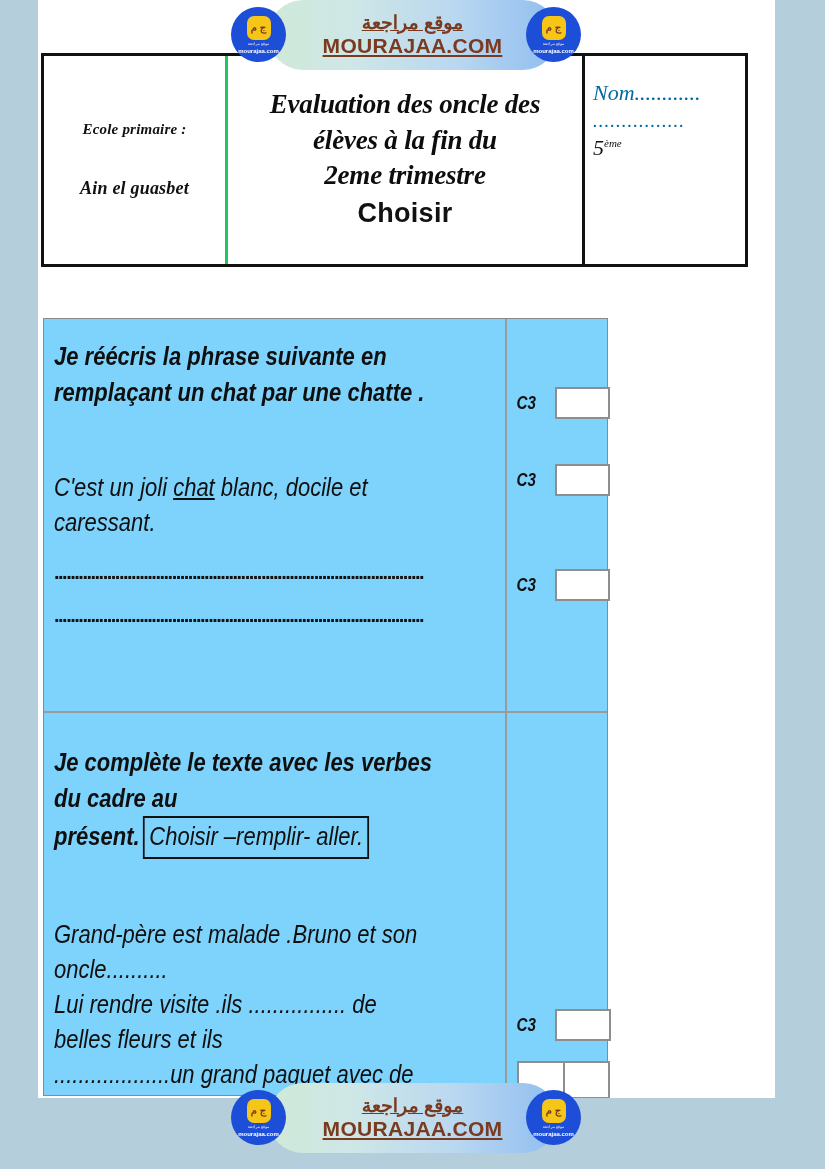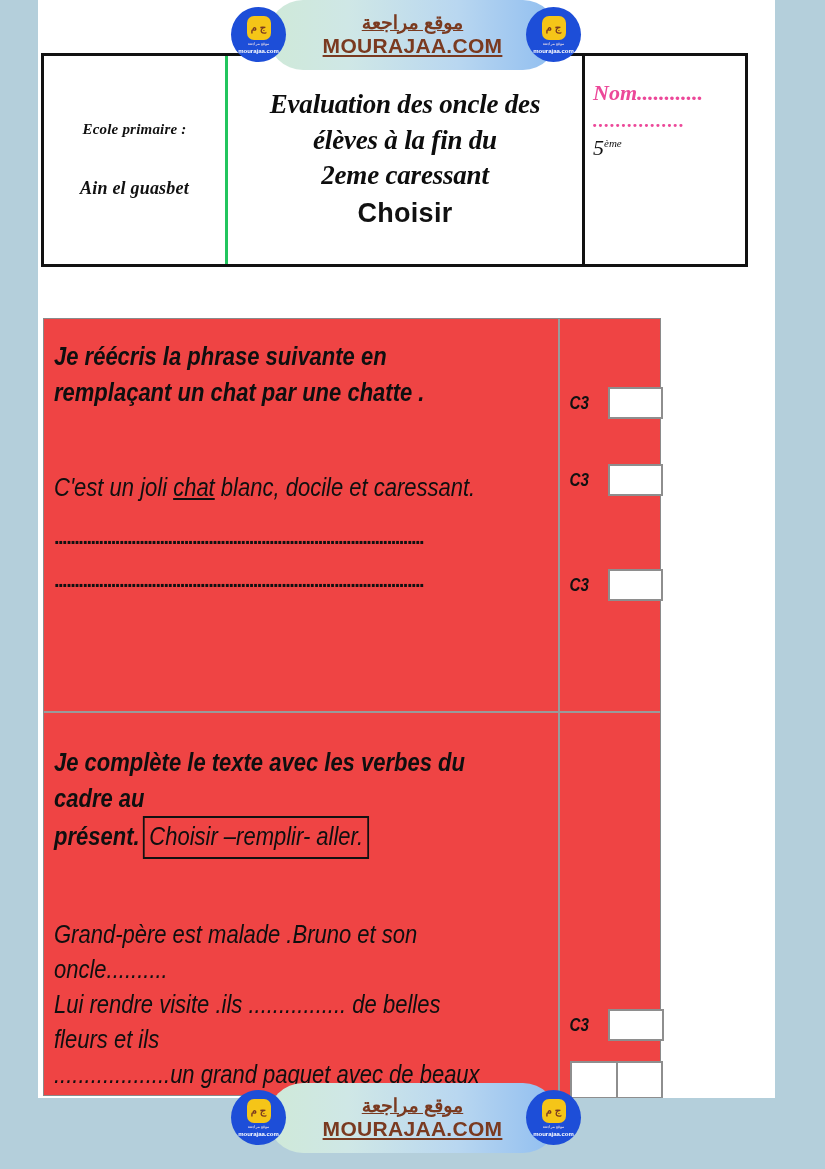--- a/index.html
+++ b/index.html
@@ -83,45 +83,45 @@
     font-size:27px;
     color:#111;
     text-align:center;
     margin-top:4px;
     letter-spacing:.3px;
   }
 
   #name-line1,#name-line2{
     font-family:"Liberation Serif", serif;
     font-style:italic;
-    font-weight:bold;
+    font-weight:normal;
     font-size:22px;
-    color:#ec4899;
+    color:#0369a1;
     line-height:1.35;
     white-space:nowrap;
   }
   #name-line2{letter-spacing:1px;font-size:19px;}
   #grade-level{
     font-family:"Liberation Serif", serif;
     font-style:italic;
     font-weight:normal;
     font-size:22px;
     color:#111;
     margin-top:2px;
   }
   #grade-level sup{font-size:11px;}
 
   
   #exercise-table{
     position:absolute;
     left:5px; top:318px;
-    width:618px;
+    width:565px;
     border:1px solid #8a8a8a;
     box-sizing:border-box;
-    background:#ef4444;
+    background:#7dd3fc;
   }
   .ex-row{
     display:flex;
     border-bottom:2px solid #9a9a9a;
     box-sizing:border-box;
   }
   .ex-row:last-child{border-bottom:none;}
   .ex-body{
     flex:1;
     border-right:2px solid #9a9a9a;
@@ -269,21 +269,21 @@
 
     <div class="hcell" id="hcell-school">
       <div class="serif-it" id="school-label">Ecole primaire :</div>
       <div class="serif-it" id="school-name">Ain el guasbet</div>
     </div>
 
     <div class="hcell" id="hcell-title">
       <div id="exam-title">
         <div>Evaluation des oncle des</div>
         <div>élèves à la fin du</div>
-        <div>2eme caressant</div>
+        <div>2eme trimestre</div>
       </div>
       <div id="subject-name">Choisir</div>
     </div>
 
     <div class="hcell" id="hcell-name">
       <div id="name-line1">Nom............</div>
       <div id="name-line2">................</div>
       <div id="grade-level"><span>5</span><sup>ème</sup></div>
     </div>
 

